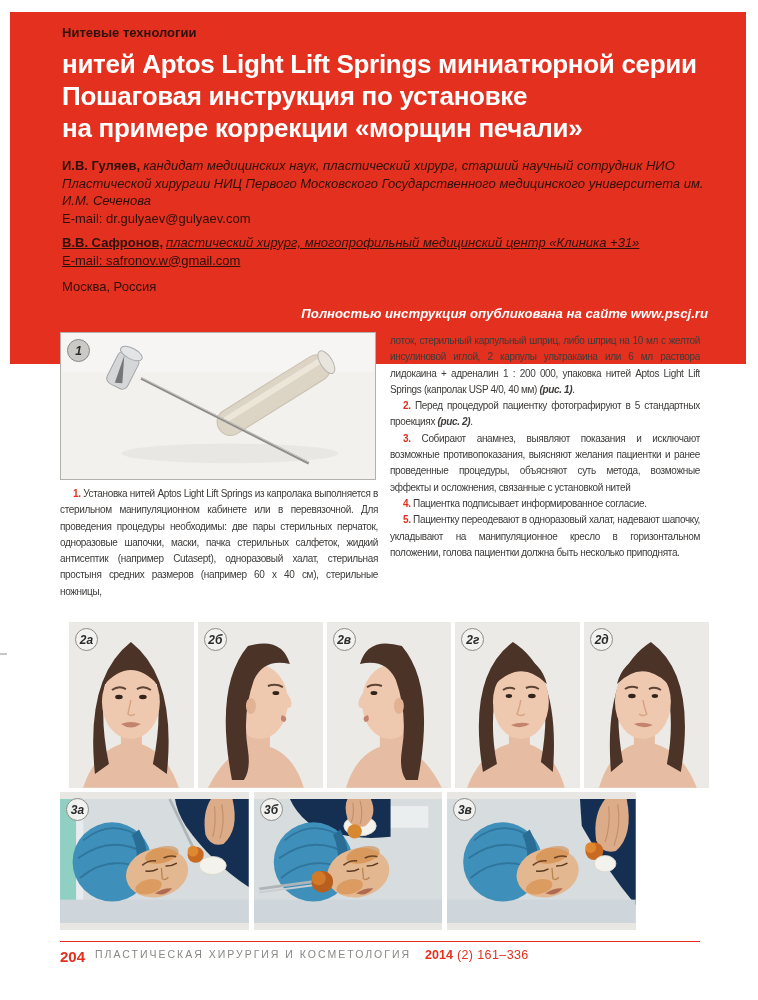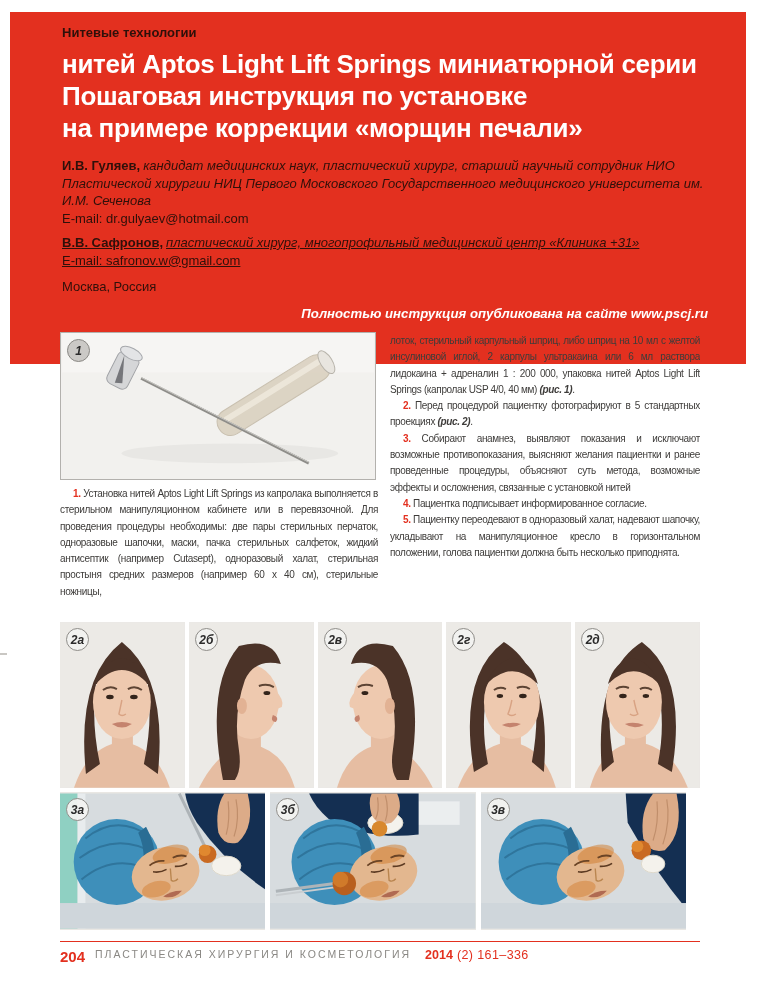--- a/index.html
+++ b/index.html
@@ -33,22 +33,22 @@
   .left-text { margin-top:6px; height:136px; overflow:hidden; }
   .col-right { position:absolute; left:330px; top:1px; width:310px; height:294px; overflow:hidden; }
   p.body-par { margin:0; font-size:10px; line-height:16.3px; color:var(--body);
                text-align:justify; letter-spacing:-0.35px; }
   p.indent { text-indent:13px; }
   .seg-num { color:var(--red); font-weight:bold; }
   .seg-figref { font-weight:bold; font-style:italic; }
 
   
   .photo-row { position:absolute; left:60px; display:flex; }
-  .row2 { top:622px; width:640px; height:166px; gap:4px; }
-  .row3 { top:792px; width:626px; height:138px; gap:5px; }
+  .row2 { top:622px; width:640px; height:166px; gap:4px;margin-left:9px; }
+  .row3 { top:792px; width:576px; height:138px; gap:5px; }
   .photo { position:relative; flex:1; overflow:hidden; background:#e9e7e3; }
   .photo svg { display:block; width:100%; height:100%; }
   .photo.mirror svg { transform:scaleX(-1); }
   .badge { position:absolute; left:6px; top:6px; width:23px; height:23px; border-radius:50%;
            background:rgba(242,242,240,0.95); border:1px solid #8f8d89; color:#2b2b2b;
            font-style:italic; font-weight:bold; font-size:12px;
            display:flex; align-items:center; justify-content:center; z-index:2; }
   .fig-badge { background:#cbc9c6; border-color:#8a8884; }
 
   
@@ -70,21 +70,21 @@
   <header class="masthead">
     <div class="kicker">Нитевые технологии</div>
     <h1 class="title">
       <span>нитей Aptos Light Lift Springs миниатюрной серии</span>
       <span>Пошаговая инструкция по установке</span>
       <span>на примере коррекции «морщин печали»</span>
     </h1>
     <div class="authors">
       <div class="author-entry">
         <p class="author-line"><span class="author-name">И.В. Гуляев,</span><span class="author-aff">кандидат медицинских наук, пластический хирург, старший научный сотрудник НИО Пластической хирургии НИЦ Первого Московского Государственного медицинского университета им. И.М. Сеченова</span></p>
-        <p class="email">E-mail: dr.gulyaev@hotmail.com</p>
+        <p class="email">E-mail: dr.gulyaev@gulyaev.com</p>
       </div>
       <div class="author-entry">
         <p class="author-line"><span class="author-name">В.В. Сафронов,</span><span class="author-aff">пластический хирург, многопрофильный медицинский центр «Клиника +31»</span></p>
         <p class="email">E-mail: safronov.w@gmail.com</p>
       </div>
       <p class="location">Москва, Россия</p>
       <p class="pub-note">Полностью инструкция опубликована на сайте www.pscj.ru</p>
     </div>
   </header>
 

